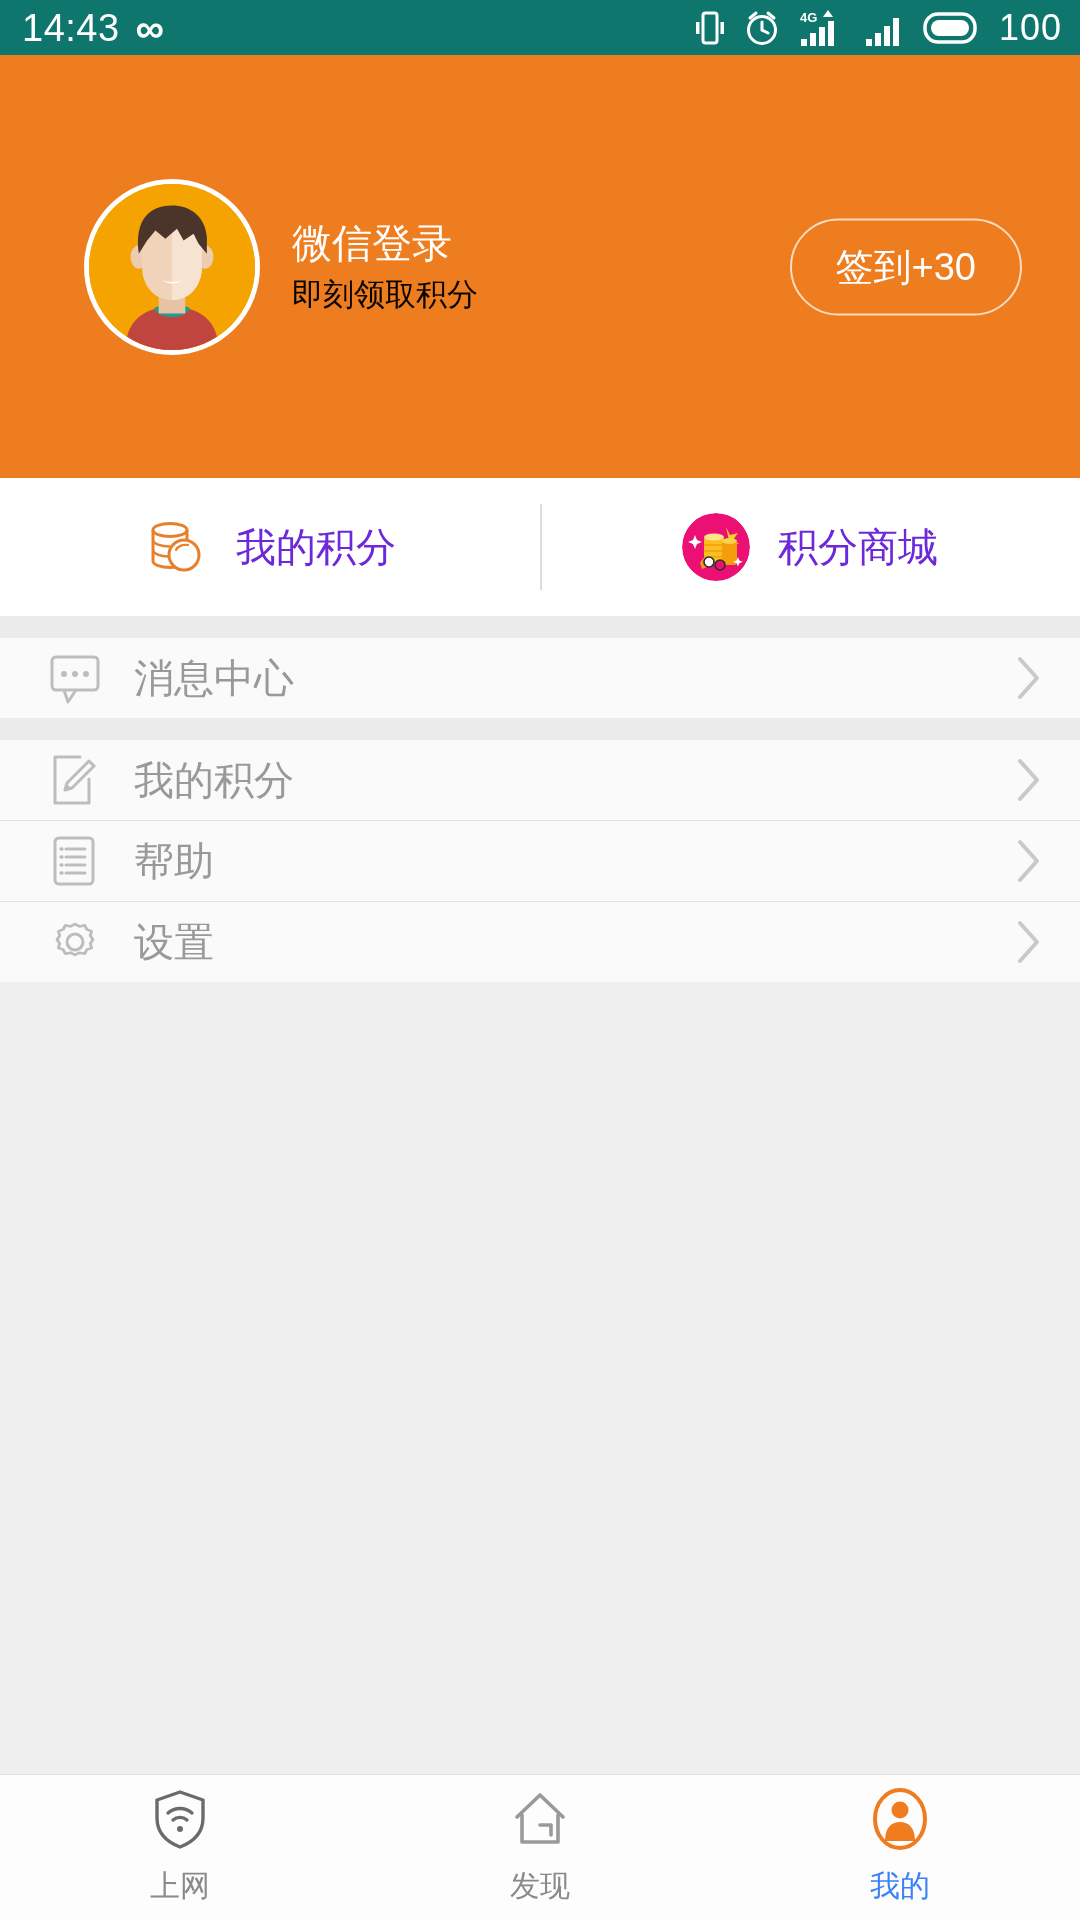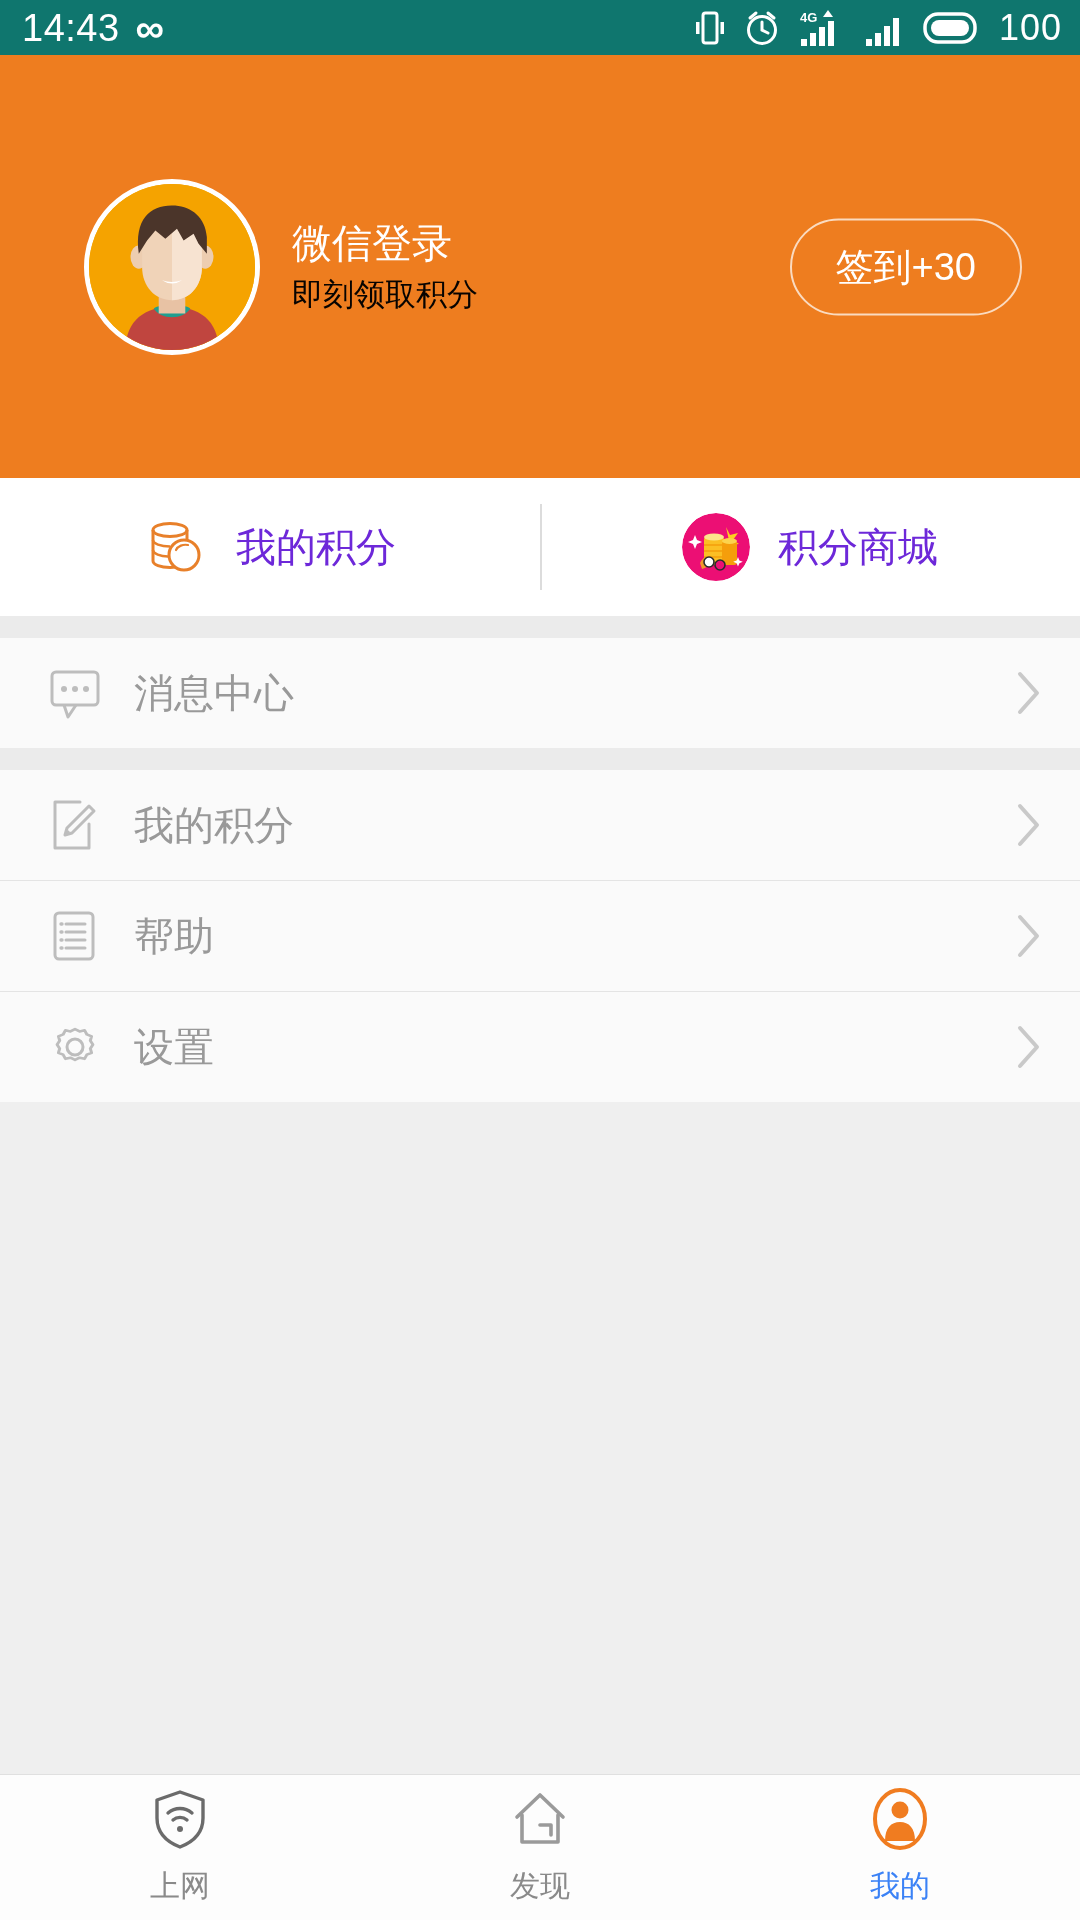--- a/index.html
+++ b/index.html
@@ -56,21 +56,21 @@
   .pt-divider{
     position:absolute; left:50%; top:26px; bottom:26px; width:2px; background:#dcdcdc;
   }
   .coin-icon{ width:64px; height:64px; }
   .mall-icon{ width:68px; height:68px; border-radius:50%; display:block; }
 
   
   .gap{ height:22px; background:#ebebeb; }
   .list{ background:#fafafa; }
   .row{
-    height:110px; display:flex; align-items:center; padding:0 38px 0 46px;
+    height:80px; display:flex; align-items:center; padding:0 38px 0 46px;
     background:#fafafa; position:relative;
   }
   .row-sep{ height:1px; background:#e4e4e4; margin-left:0; }
   .row-icon{ width:58px; height:58px; flex:none; }
   .row-label{ font-size:40px; color:#999; margin-left:30px; }
   .chev{ margin-left:auto; width:26px; height:46px; }
 
   .filler{ background:#efefef; }
 
   

